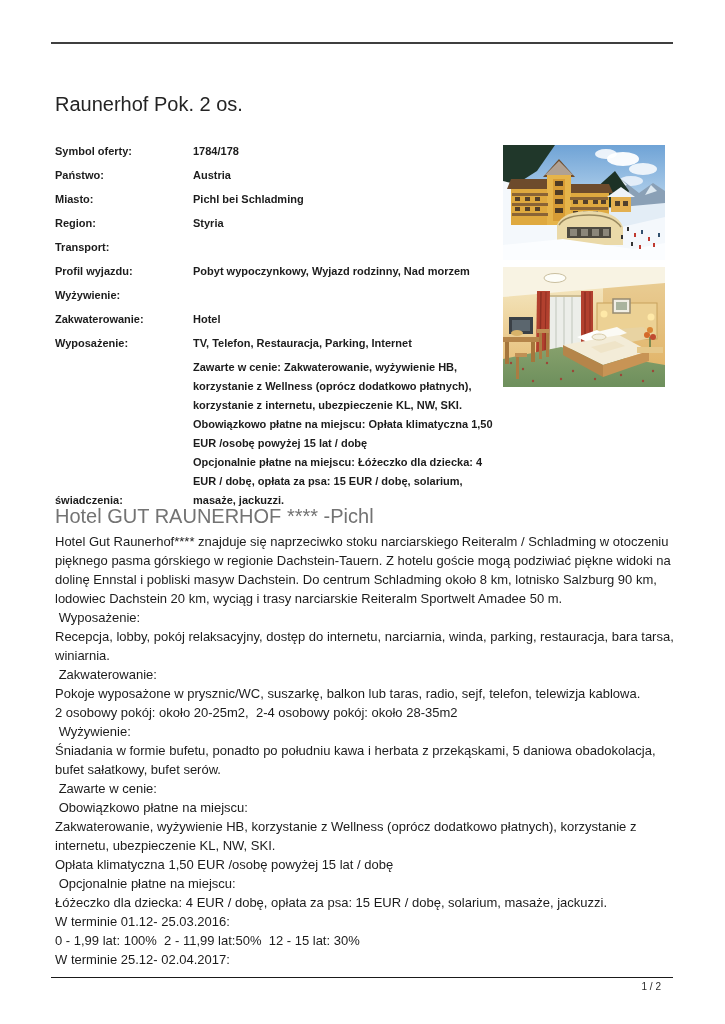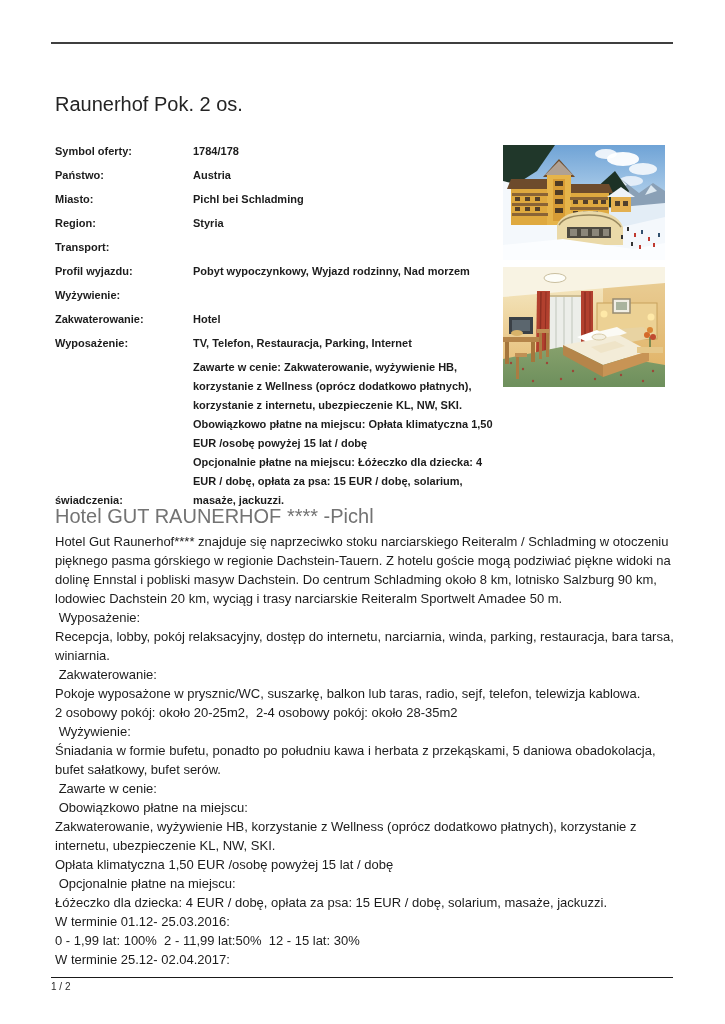--- a/index.html
+++ b/index.html
@@ -27,21 +27,21 @@
   .photo { width: 162px; display: block; }
   .photo + .photo { margin-top: 7px; }
   .photo svg { display: block; width: 162px; }
 
   .description { position: absolute; left: 55px; top: 503px; width: 626px; }
   .section-heading { margin: 4px 0 6px 0; font-size: 20px; line-height: 19px; font-weight: 400; color: #737373; }
   .body-par { margin: 0; font-size: 13px; line-height: 19px; color: #1c1c1c; white-space: pre-wrap; }
 
   .page-number {
     position: absolute; left: 51px; top: 980px; width: 610px;
-    text-align: left; font-size: 10px; line-height: 13px; color: #2a2a2a;
+    text-align: right; font-size: 10px; line-height: 13px; color: #2a2a2a;
   }
 </style>
 </head>
 <body>
 
 <div class="sheet">
 
   <div class="top-rule"></div>
 
   <div class="doc-title">Raunerhof Pok. 2 os.</div>

